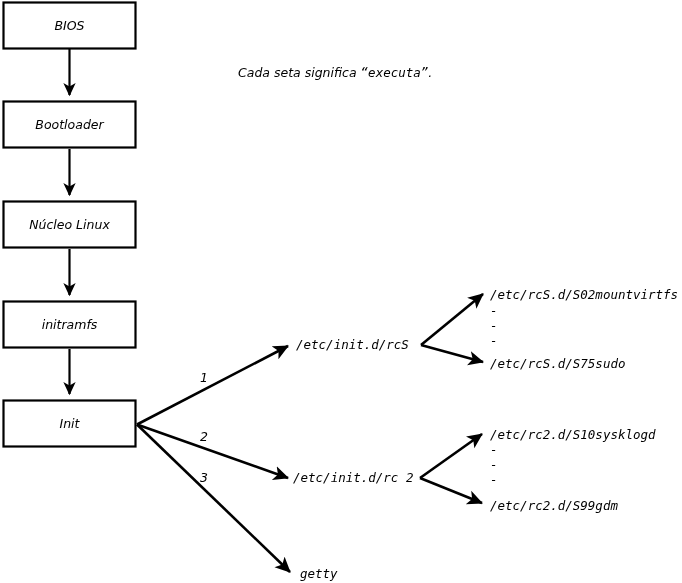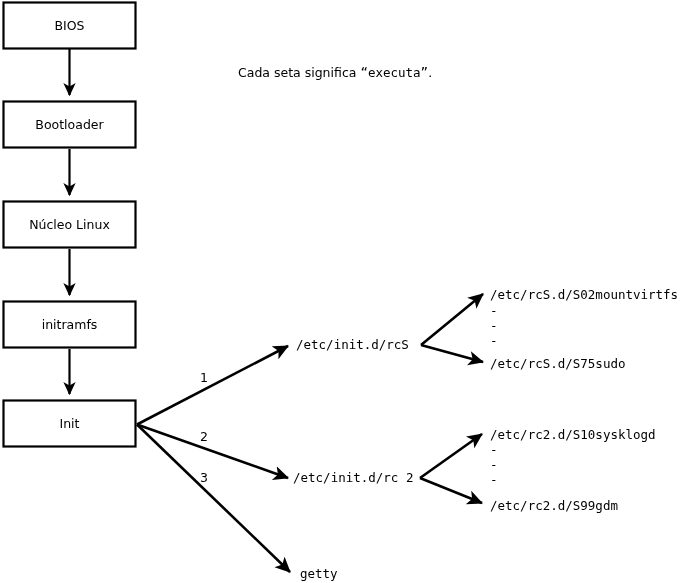--- a/index.html
+++ b/index.html
@@ -14,20 +14,21 @@
     position: relative;
     overflow: hidden;
     font-family: "DejaVu Sans", sans-serif;
   }
   #diagram-root {
     position: absolute;
     left: 0;
     top: 0;
     width: 682px;
     height: 437px;
+    font-style: italic;
   }
   svg#diagram-svg {
     position: absolute;
     left: 0;
     top: 0;
     width: 682px;
     height: 583px;
     display: block;
   }
   .box-rect {

